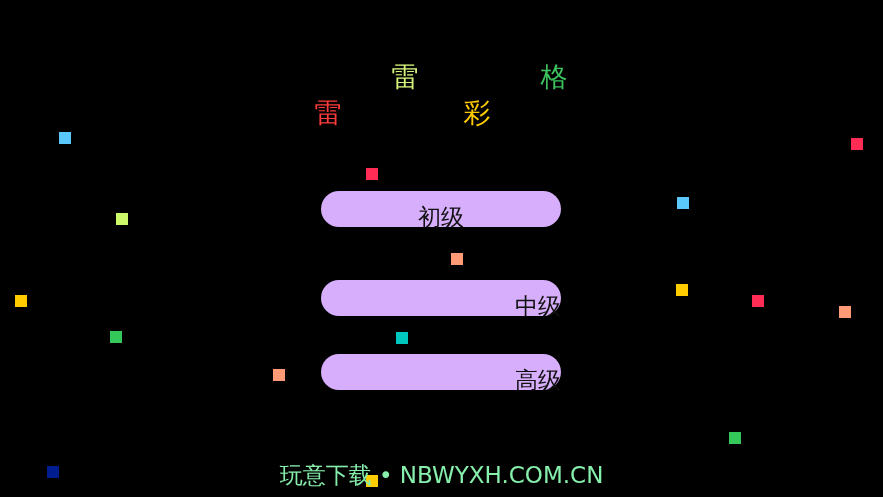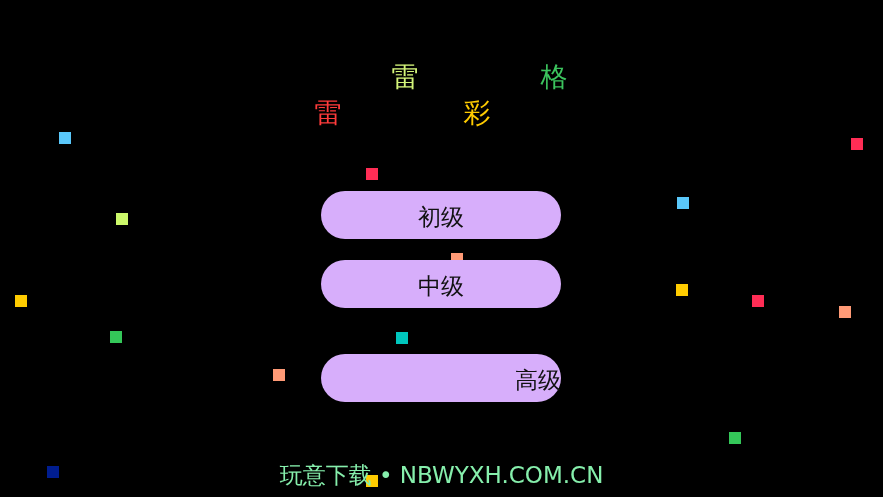--- a/index.html
+++ b/index.html
@@ -19,21 +19,21 @@
       font-size: 27px;
       line-height: 30px;
       width: 30px;
       text-align: center;
       font-family: "DejaVu Sans", sans-serif;
     }
     .menu-button {
       position: absolute;
       left: 321px;
       width: 240px;
-      height: 48px;
+      height: 36px;
       border-radius: 26px;
       background: #d7aefb;
       color: #111111;
       font-size: 23px;
       line-height: 52px;
       text-align: center;
       cursor: pointer;
       border: none;
       padding: 0;
       font-family: "DejaVu Sans", sans-serif;
@@ -79,17 +79,17 @@
     <div class="confetti" style="left: 851px; top: 138px; background: rgb(255, 45, 85);"></div>
     <div class="confetti" style="left: 677px; top: 197px; background: rgb(90, 200, 250);"></div>
     <div class="confetti" style="left: 676px; top: 284px; background: rgb(255, 204, 0);"></div>
     <div class="confetti" style="left: 752px; top: 295px; background: rgb(255, 45, 85);"></div>
     <div class="confetti" style="left: 839px; top: 306px; background: rgb(255, 154, 118);"></div>
     <div class="confetti" style="left: 729px; top: 432px; background: rgb(52, 199, 89);"></div>
   </div>
 
 <div>
   <button class="menu-button" style="top:191px;">初级</button>
-  <button class="menu-button" style="top:260px;">中级</button>
+  <button class="menu-button" style="top:280px;text-align:right;">中级</button>
   <button class="menu-button" style="top:354px;text-align:right;">高级</button>
 </div>
 
 <div class="watermark">玩意下载 • NBWYXH.COM.CN</div>
 
 </body></html>

